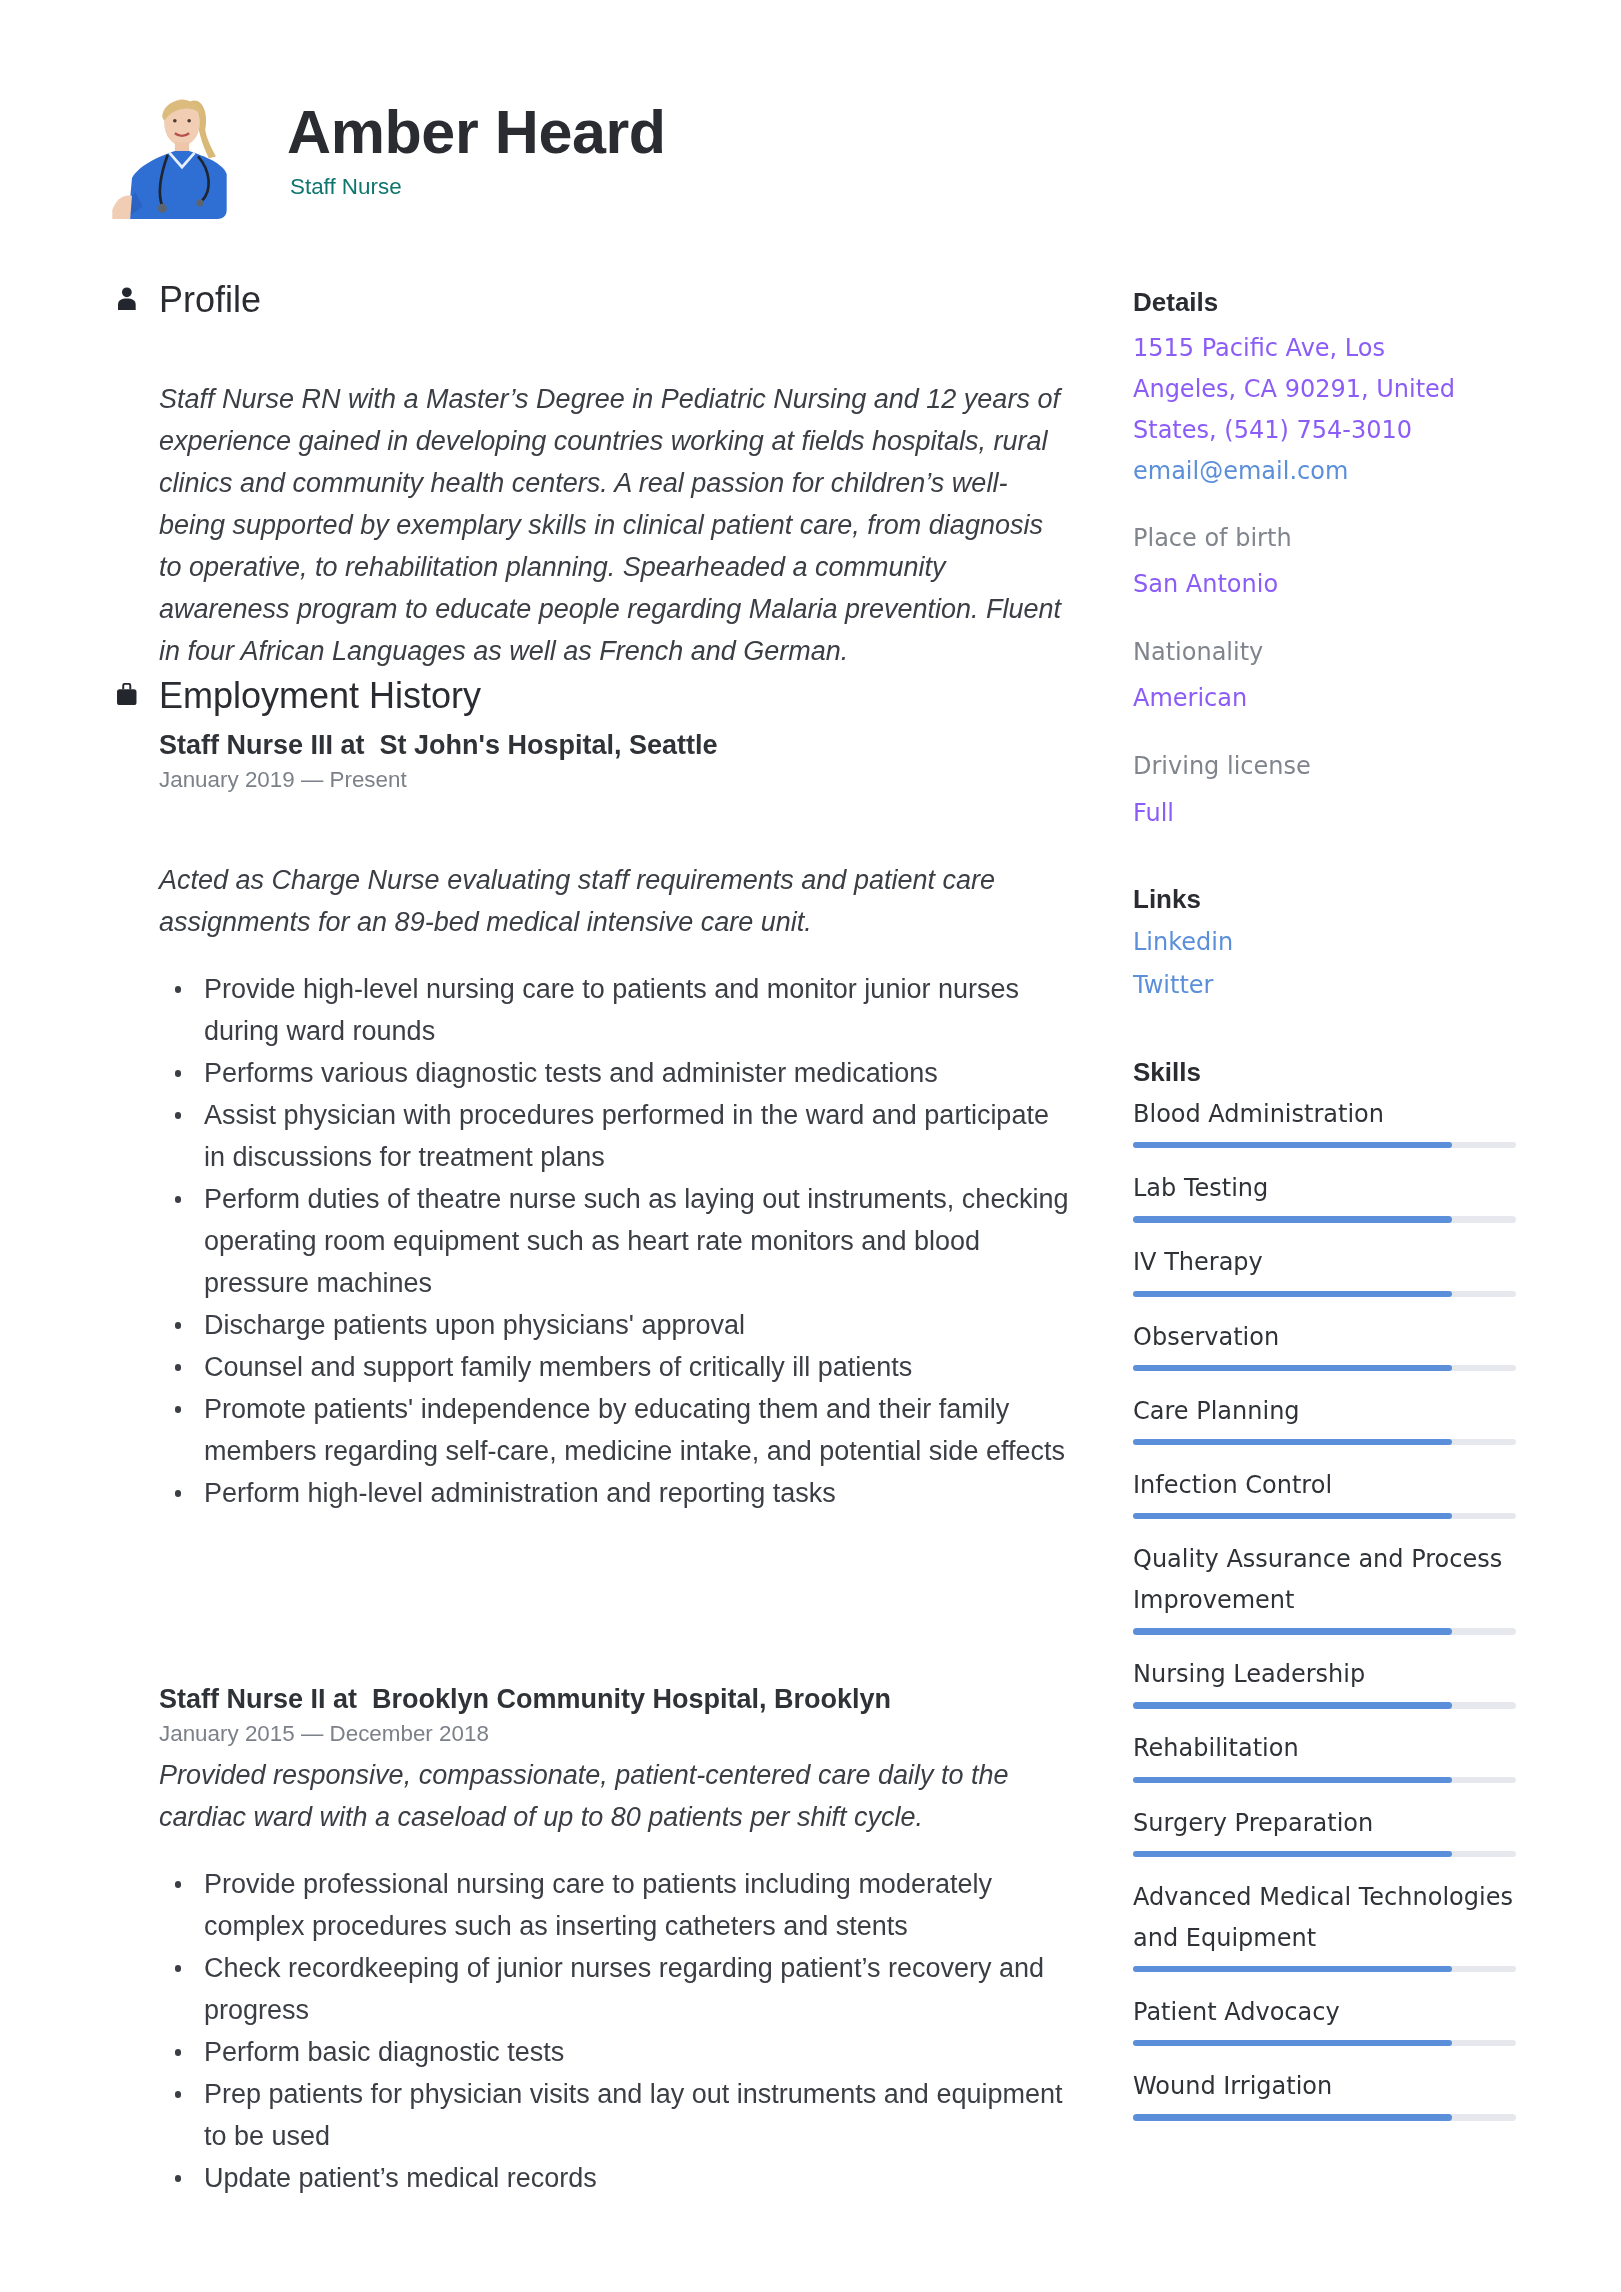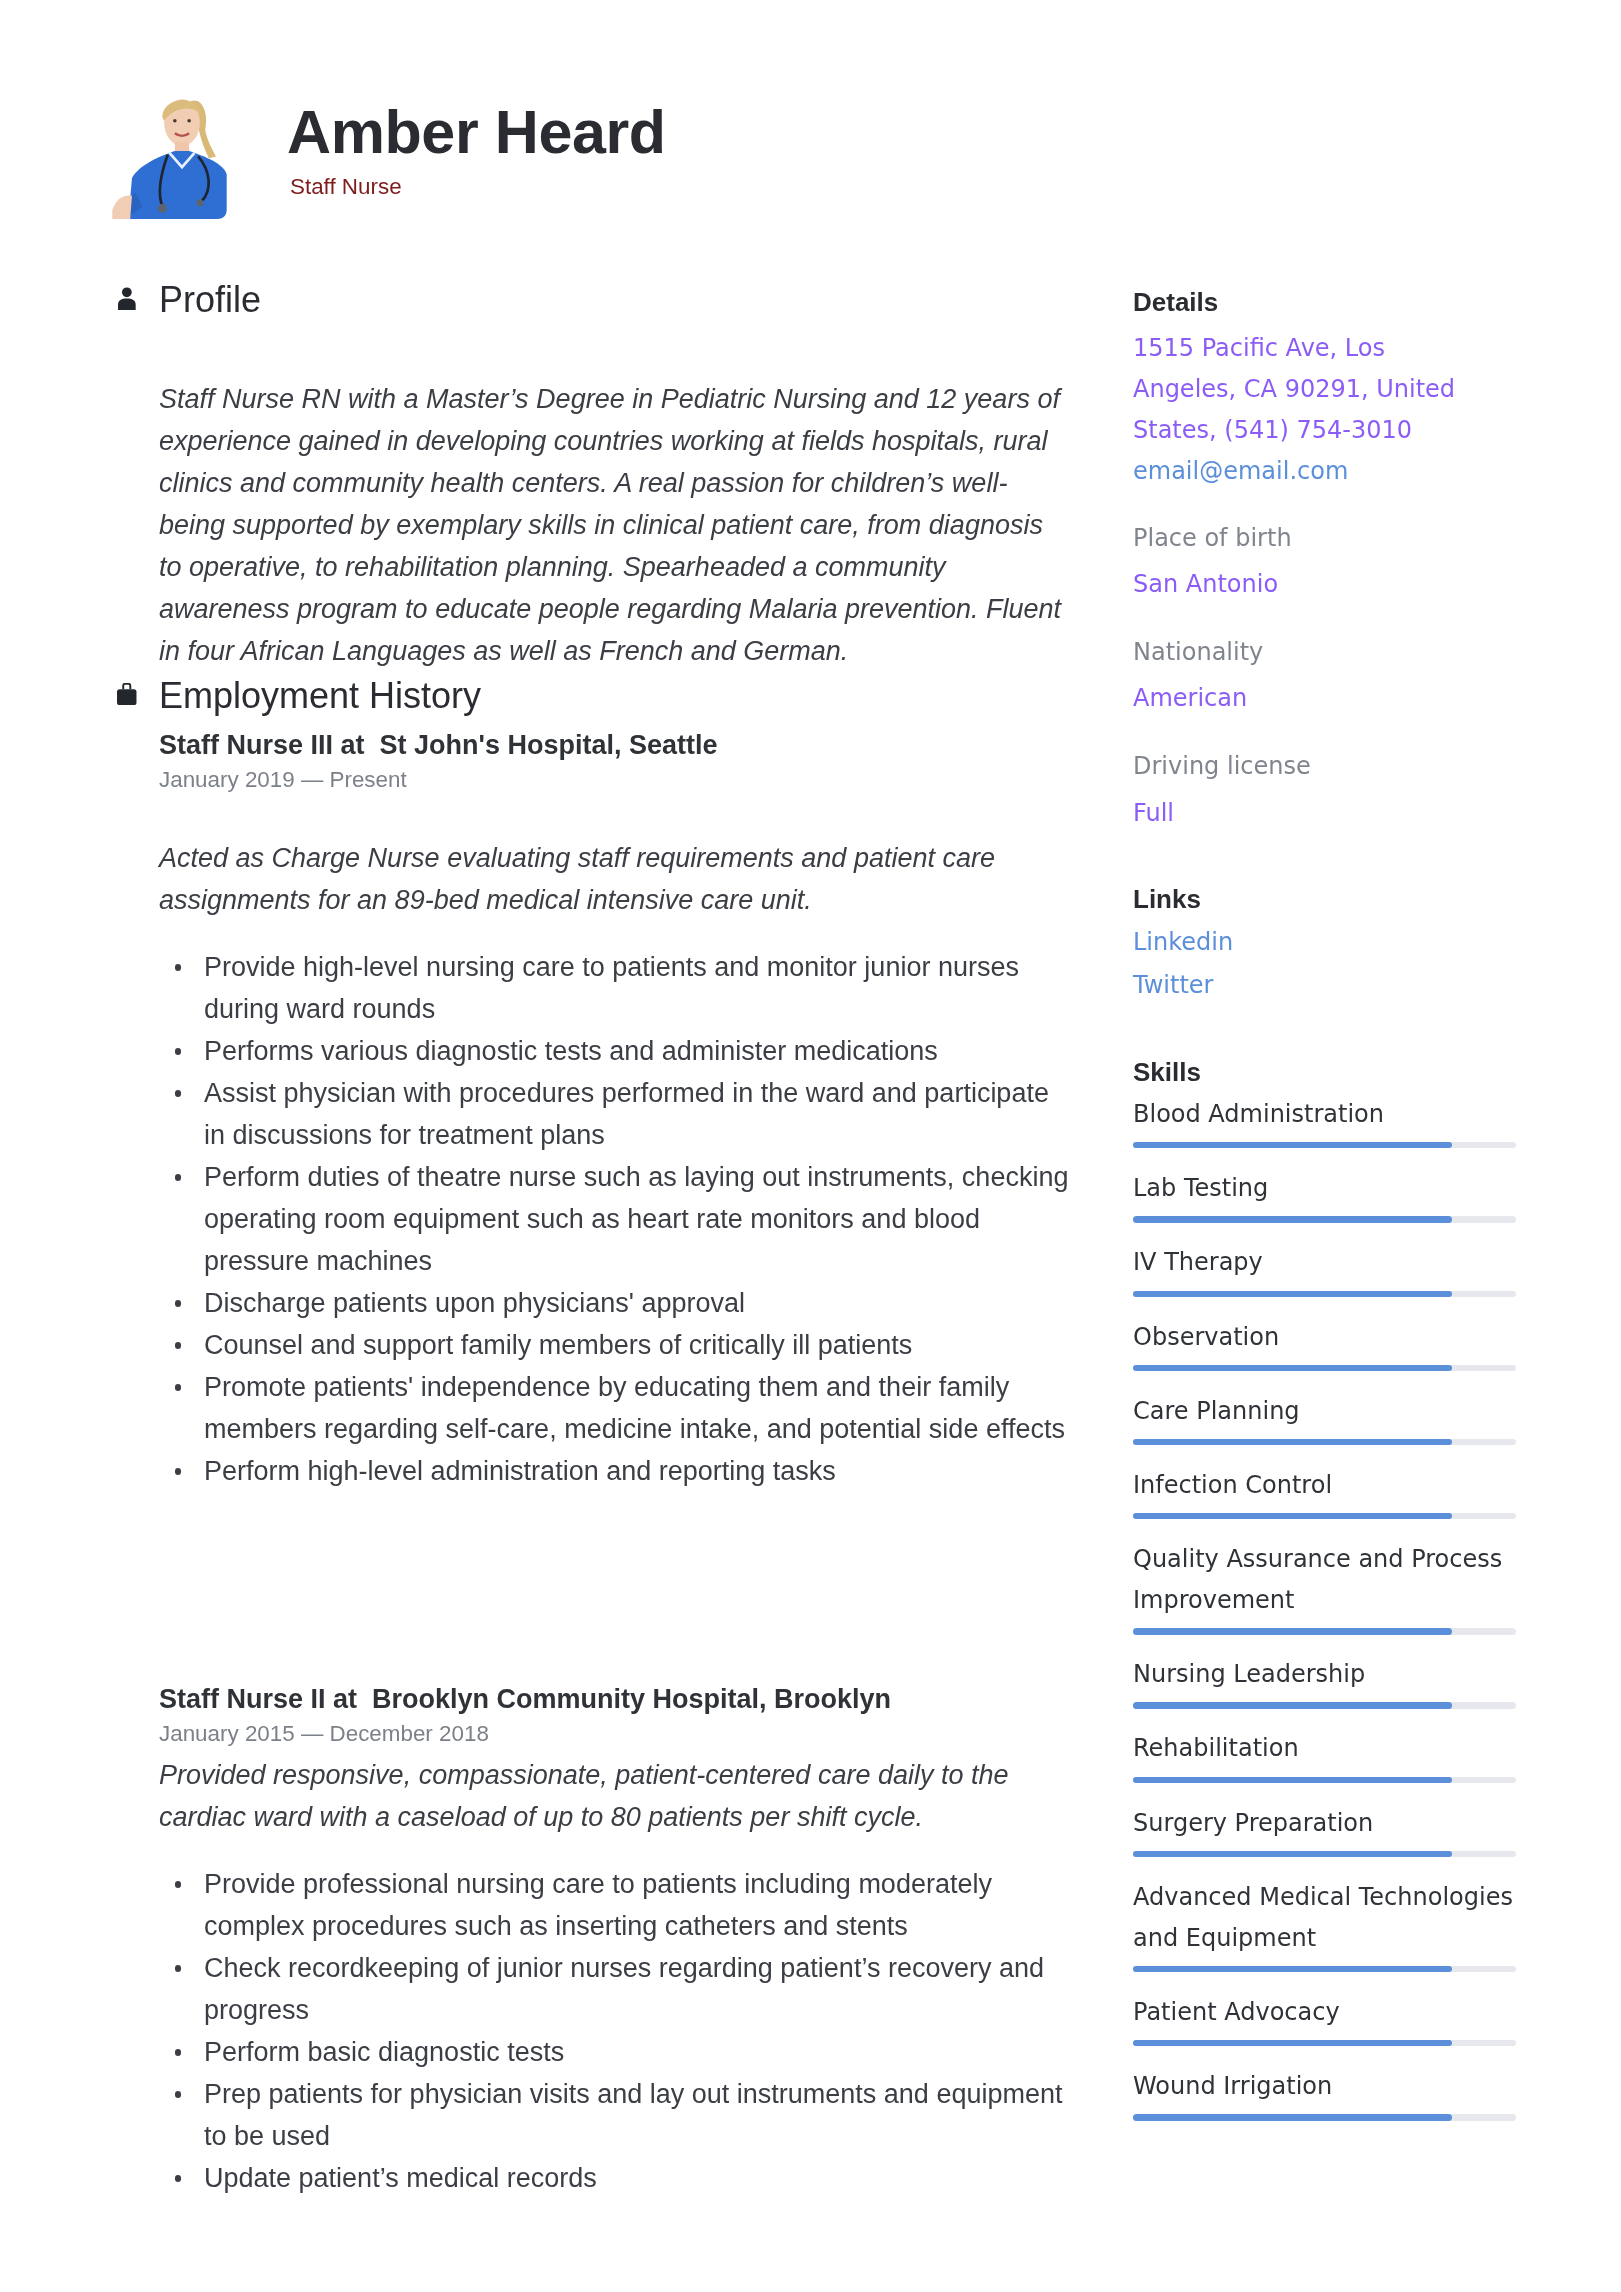--- a/index.html
+++ b/index.html
@@ -14,21 +14,21 @@
   #photo {
     left: 112px; top: 85px; width: 140px; height: 134px;
     border-radius: 0 0 12.5px 0; overflow: hidden; background: #ffffff;
   }
   #name {
     left: 287px; top: 97px; font-size: 61px; font-weight: bold;
     color: #2a2c31; letter-spacing: -0.4px; white-space: nowrap;
     font-family: "Liberation Sans", sans-serif;
   }
   #jobtitle {
-    left: 290px; top: 174px; font-size: 22.4px; color: #7f1d1d;
+    left: 290px; top: 174px; font-size: 22.4px; color: #0f766e;
     font-family: "Liberation Sans", sans-serif;
   }
 
   
   .sec-icon { width: 19.7px; height: 23px; }
   .sec-title {
     font-size: 36px; font-weight: normal; color: #2a2c31;
     font-family: "Liberation Sans", sans-serif; white-space: nowrap;
   }
   .body-text {
@@ -131,21 +131,21 @@
   <svg width="21.5" height="23" viewBox="0 0 24 26">
     <path d="M8 7 L8 3 C8 2 9 1 10 1 L14 1 C15 1 16 2 16 3 L16 7" stroke="#23262c" stroke-width="2.2" fill="none"></path>
     <rect x="1" y="7" width="22" height="18" rx="3" fill="#23262c"></rect>
   </svg>
 </div>
 <div class="abs sec-title" style="left:159px; top:675px;">Employment History</div>
 
 <div class="abs" style="left:159px; top:730px; width:913px;">
   <div class="job-title">Staff Nurse III at  St John's Hospital, Seattle</div>
   <div class="job-date" style="margin-top:6.3px;">January 2019 — Present</div>
-  <div class="body-text italic" style="margin-top:44px;">Acted as Charge Nurse evaluating staff requirements and patient care assignments for an 89-bed medical intensive care unit.</div>
+  <div class="body-text italic" style="margin-top:66px;">Acted as Charge Nurse evaluating staff requirements and patient care assignments for an 89-bed medical intensive care unit.</div>
   <ul class="bullets" style="margin-top:25px;">
     <li><span class="dot"></span><span>Provide high-level nursing care to patients and monitor junior nurses during ward rounds</span></li>
     <li><span class="dot"></span><span>Performs various diagnostic tests and administer medications</span></li>
     <li><span class="dot"></span><span>Assist physician with procedures performed in the ward and participate in discussions for treatment plans</span></li>
     <li><span class="dot"></span><span>Perform duties of theatre nurse such as laying out instruments, checking operating room equipment such as heart rate monitors and blood pressure machines</span></li>
     <li><span class="dot"></span><span>Discharge patients upon physicians' approval</span></li>
     <li><span class="dot"></span><span>Counsel and support family members of critically ill patients</span></li>
     <li><span class="dot"></span><span>Promote patients' independence by educating them and their family members regarding self-care, medicine intake, and potential side effects</span></li>
     <li><span class="dot"></span><span>Perform high-level administration and reporting tasks</span></li>
   </ul>

